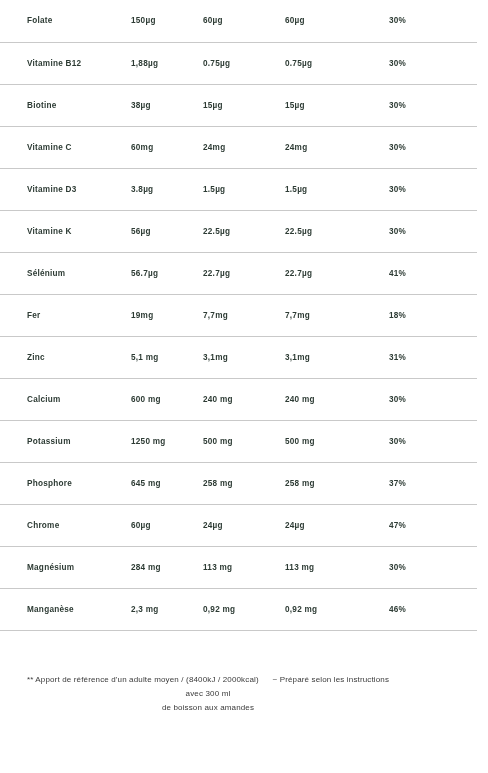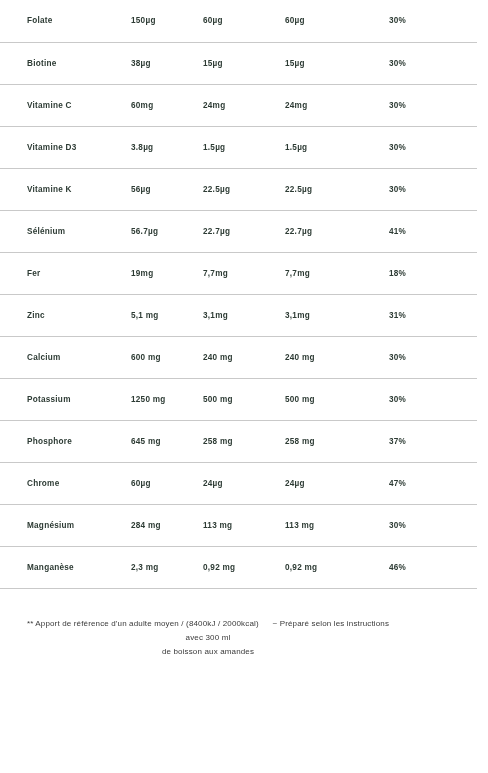--- a/index.html
+++ b/index.html
@@ -47,21 +47,21 @@
   .col-v1      { width: 75px;  padding-left: 13px !important; padding-right: 12px !important; }
   .col-v2      { width: 82px;  padding-left: 10px !important; }
   .col-v3      { width: 102px; padding-left: 10px !important; }
   .col-pct     { width: 94px;  padding-left: 12px !important; }
 
   
   .edge-l { width: 5px; padding: 0 !important; }
   .edge-r { width: 6px; padding: 0 !important; }
 
   .footnote {
-    margin-top: 28px;
+    margin-top: 42px;
     padding: 0 18px;
     text-align: center;
     font-size: 8px;
     font-weight: normal;
     line-height: 14px;
     letter-spacing: 0.15px;
     color: #3a3a3a;
   }
   .footnote .fn-line { display: block; }
   .fn-gap { display: inline-block; width: 9px; }
@@ -72,20 +72,29 @@
 <div class="nutrition-panel">
 
   <table class="nutrition-table">
     <tbody>
         <tr>
           <td class="edge-l"></td>
           <td class="col-name">Folate</td>
           <td class="col-v1">150µg</td>
           <td class="col-v2">60µg</td>
           <td class="col-v3">60µg</td>
+          <td class="col-pct">30%</td>
+          <td class="edge-r"></td>
+        </tr>
+        <tr>
+          <td class="edge-l"></td>
+          <td class="col-name">Vitamine B12</td>
+          <td class="col-v1">1,88µg</td>
+          <td class="col-v2">0.75µg</td>
+          <td class="col-v3">0.75µg</td>
           <td class="col-pct">30%</td>
           <td class="edge-r"></td>
         </tr>
         <tr>
           <td class="edge-l"></td>
           <td class="col-name">Biotine</td>
           <td class="col-v1">38µg</td>
           <td class="col-v2">15µg</td>
           <td class="col-v3">15µg</td>
           <td class="col-pct">30%</td>

